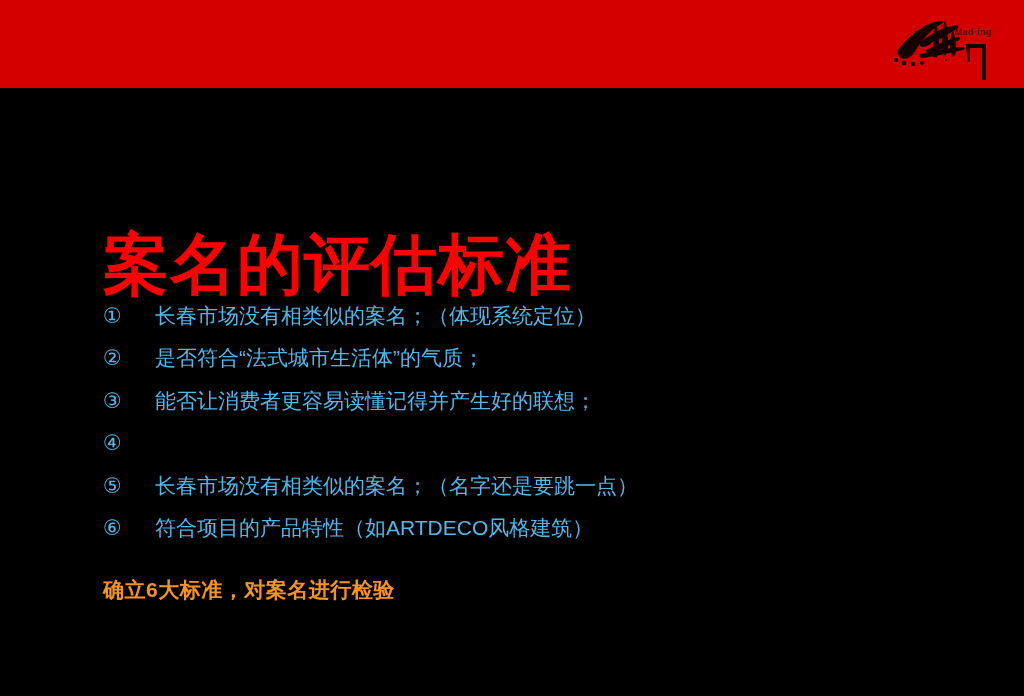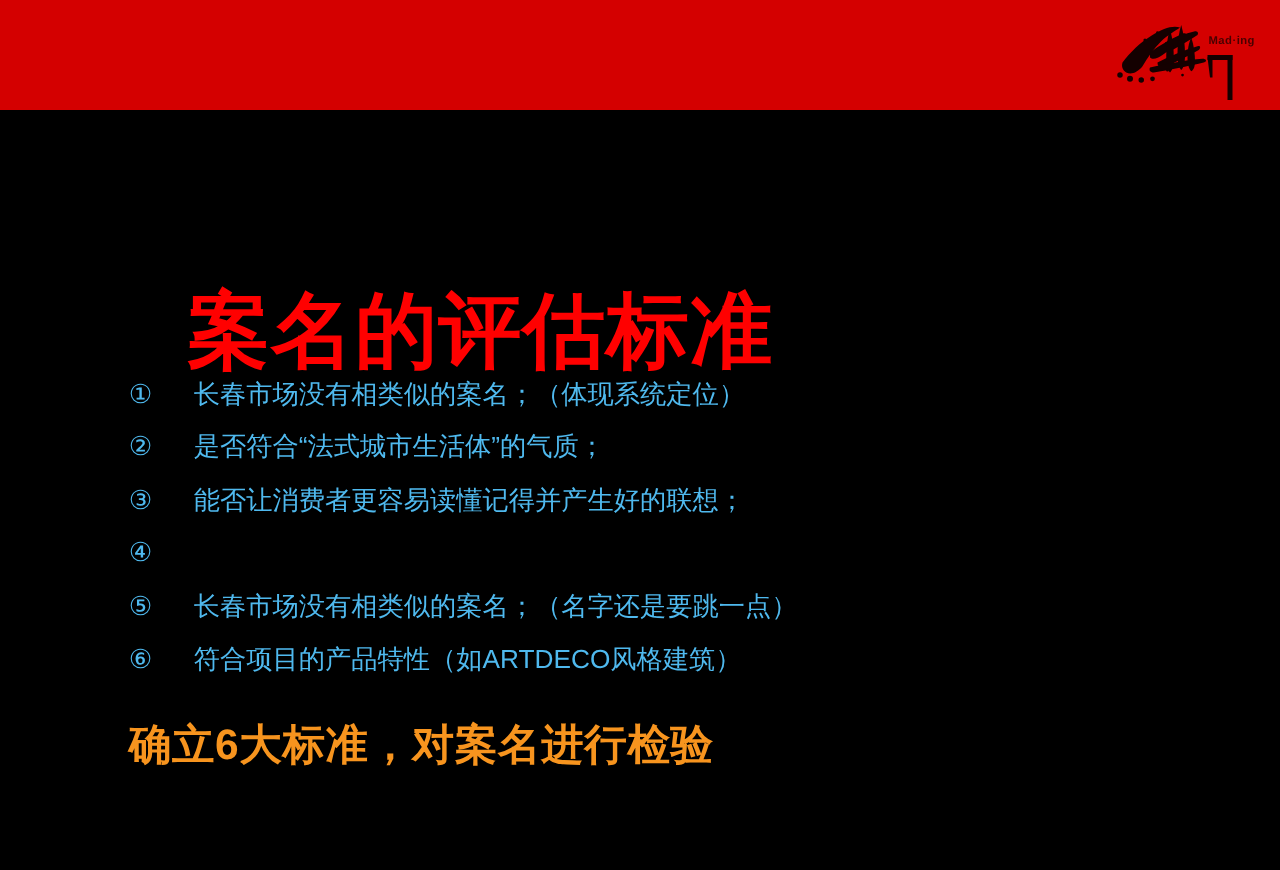--- a/index.html
+++ b/index.html
@@ -39,21 +39,21 @@
     position: absolute;
     right: 14px;
     top: 6px;
     width: 120px;
     height: 74px;
     display: block;
   }
 
   .logo-wordmark {
     position: absolute;
-    right: 20px;
+    right: 32px;
     top: 27px;
     font-size: 9px;
     letter-spacing: 0.4px;
     color: #3a0000;
     font-family: "Liberation Sans", "DejaVu Sans", sans-serif;
     font-weight: 700;
     opacity: 0.9;
     white-space: nowrap;
   }
 
@@ -62,21 +62,20 @@
     position: absolute;
     left: 103px;
     top: 186px;
     color: #ff0000;
     font-size: 66px;
     font-weight: 700;
     line-height: 1.05;
     letter-spacing: 1px;
     white-space: nowrap;
     font-family: "Liberation Sans", "DejaVu Sans", sans-serif;
-    margin-left: 47px;
   }
 
   
   .criteria-list {
     position: absolute;
     left: 103px;
     top: 305px;
     width: 860px;
     list-style: none;
     margin: 0;
@@ -105,21 +104,21 @@
     flex: 0 1 auto;
     color: #4fb9ee;
   }
 
   
   .conclusion {
     position: absolute;
     left: 103px;
     top: 578px;
     color: #f7941e;
-    font-size: 34px;
+    font-size: 21px;
     font-weight: 700;
     line-height: 1.1;
     letter-spacing: 0.5px;
     white-space: nowrap;
     font-family: "Liberation Sans", "DejaVu Sans", sans-serif;
   }
 </style>
 </head>
 <body>
 

